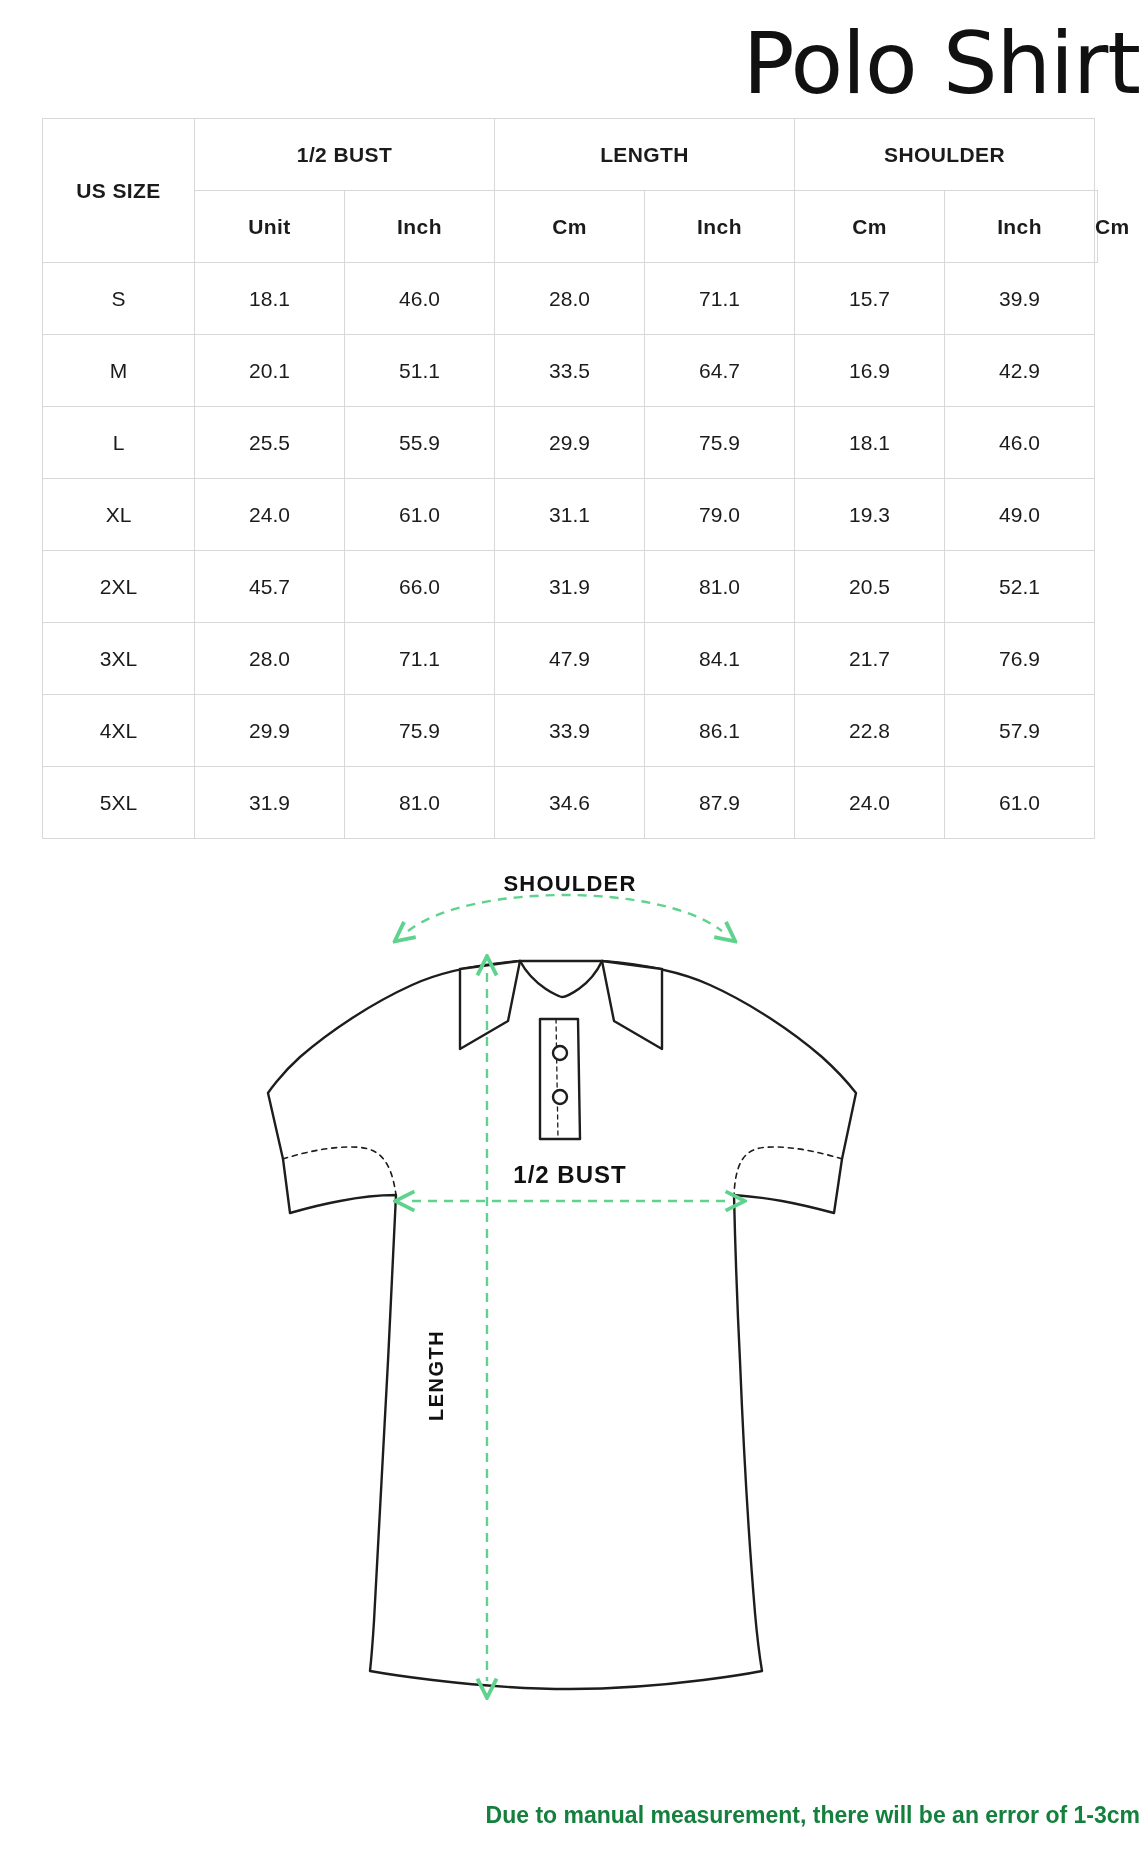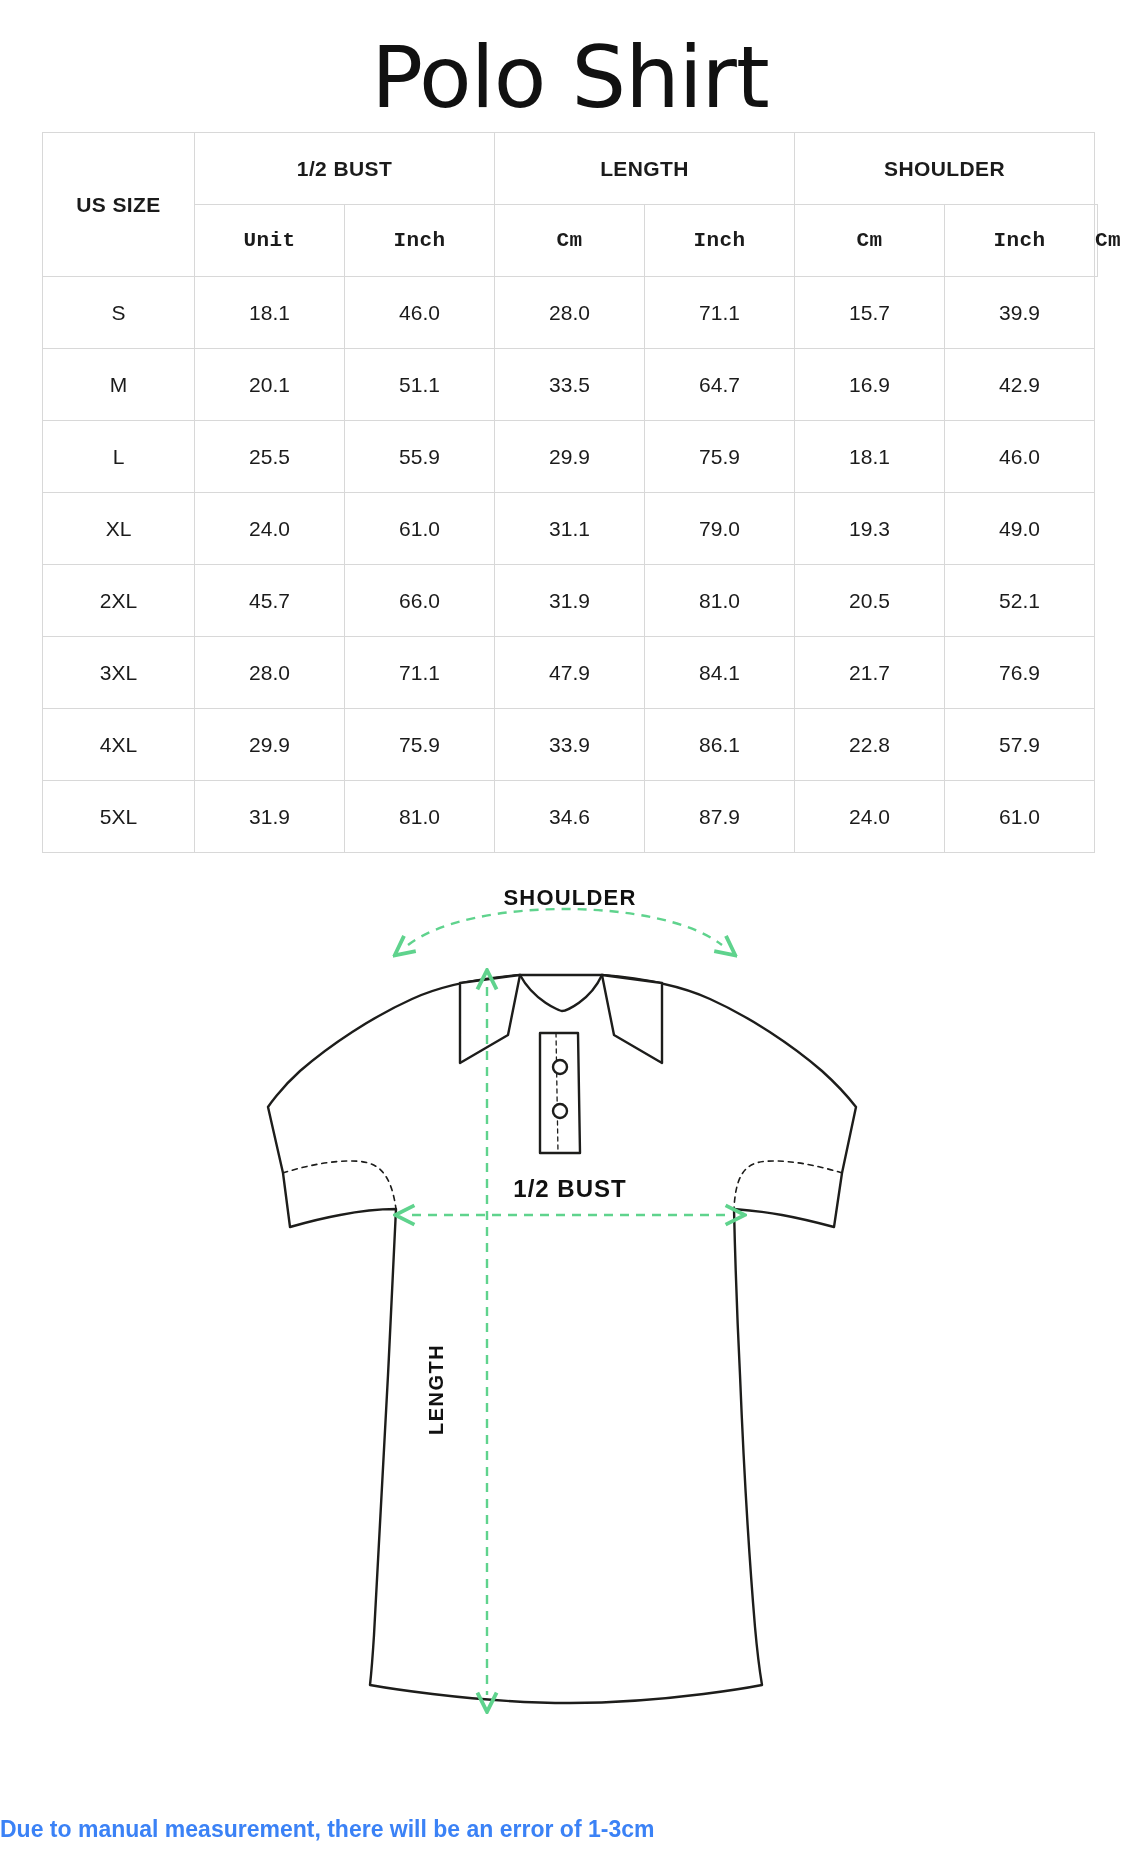--- a/index.html
+++ b/index.html
@@ -15,25 +15,25 @@
     color: #111111;
     position: relative;
     overflow: hidden;
   }
   .page {
     width: 1140px;
     height: 1853px;
     position: relative;
   }
   .title {
-    text-align: center;
+    text-align: right;
     font-size: 86px;
     font-weight: 400;
     letter-spacing: -1px;
-    margin: 32px 0 10px 0;
+    margin: 18px 0 10px 0;
     line-height: 1.05;
     font-family: "DejaVu Sans", sans-serif;
   }
 
   
   .table-wrap {
     margin: 0 42px;
   }
   table.size-table {
     border-collapse: collapse;
@@ -51,21 +51,21 @@
     padding: 0;
   }
   table.size-table th {
     font-weight: bold;
     letter-spacing: 0.4px;
     font-size: 21px;
   }
   .col-size { width: 152px; }
   .col-val  { width: 150px; }
   .row-head th { height: 73px; }
-  .row-unit th { height: 73px; font-family: Liberation Mono, monospace; }
+  .row-unit th { height: 73px; }
   td.size-cell { font-weight: bold; font-size: 22px; }
   tbody tr td { font-size: 22px; }
 
   
   .illus {
     position: relative;
     width: 1140px;
     height: 880px;
     margin-top: 22px;
   }
@@ -99,22 +99,22 @@
     letter-spacing: 1.5px;
     transform: rotate(-90deg);
     transform-origin: left top;
   }
 
   .footnote {
     position: absolute;
     bottom: 42px;
     left: 0;
     width: 1140px;
-    text-align: left;
-    color: #3b82f6;
+    text-align: right;
+    color: #15803d;
     font-size: 23px;
     font-weight: bold;
   }
 </style>
 </head>
 <body>
 
 <div class="page">
 
   <h1 class="title">Polo Shirt</h1>

